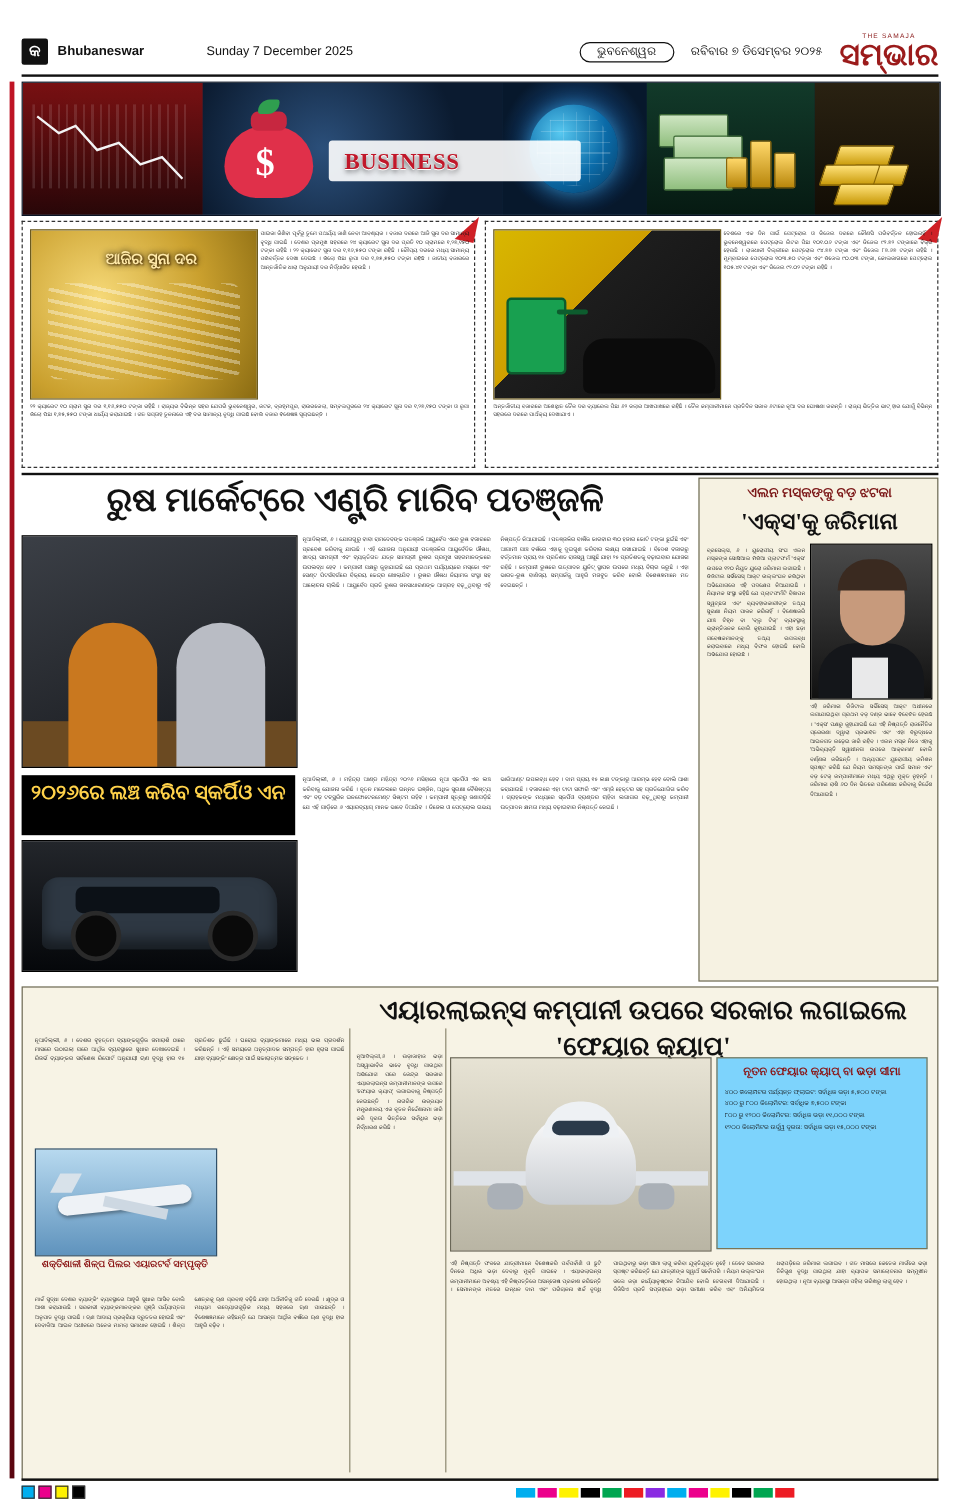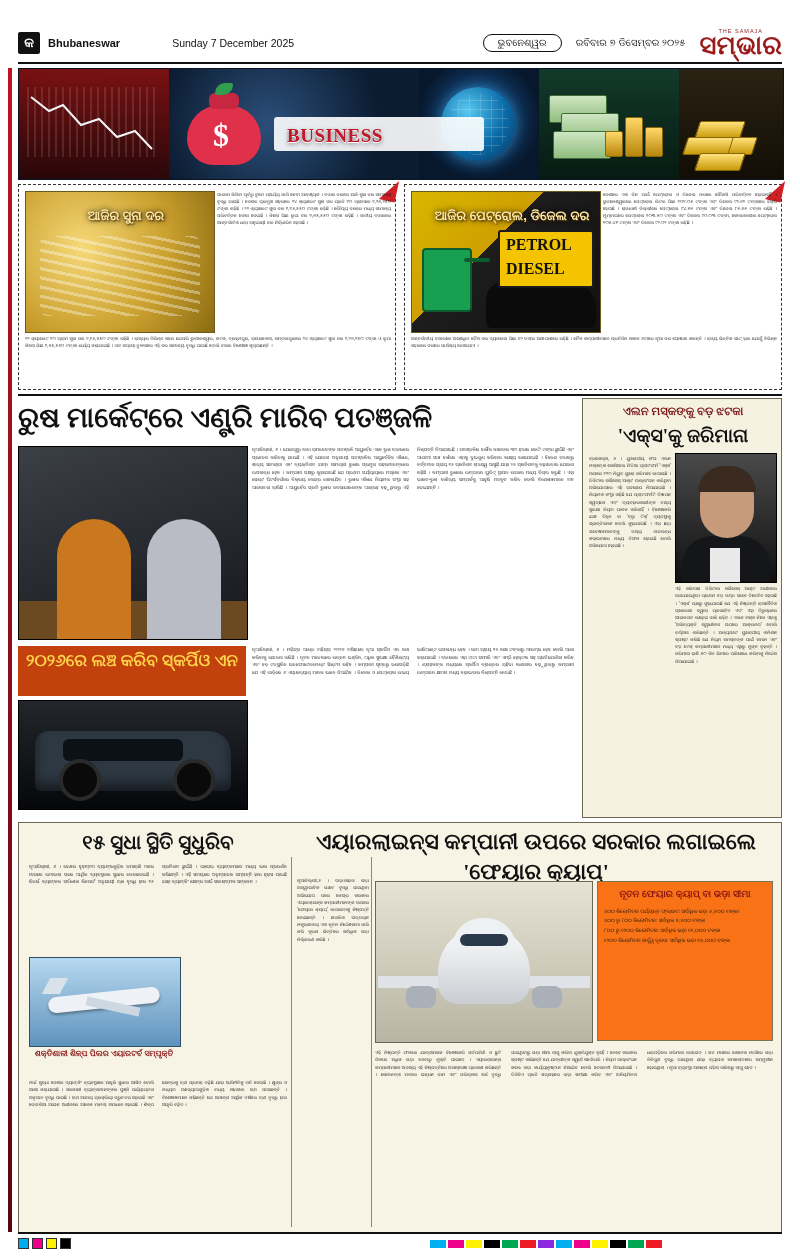--- a/index.html
+++ b/index.html
@@ -78,31 +78,31 @@
   .card-body{position:absolute;left:198px;top:6px;width:174px;height:140px;font-size:4.6px;line-height:1.55;
     color:#111;text-align:justify;overflow:hidden;padding-right:2px;}
   .card-foot{position:absolute;left:6px;top:150px;width:366px;height:50px;font-size:4.6px;line-height:1.6;
     color:#111;text-align:justify;overflow:hidden;}
   .card-a .arrow{position:absolute;right:-2px;top:-6px;width:0;height:0;border-left:16px solid transparent;border-bottom:22px solid #cf2026;transform:rotate(12deg);}
   .card-b .arrow{position:absolute;right:-2px;top:-6px;width:0;height:0;border-left:16px solid transparent;border-bottom:22px solid #cf2026;transform:rotate(12deg);}
 
   
   .hr-line{position:absolute;left:18px;width:764px;height:1.5px;background:#111;}
   .lead-head{position:absolute;left:18px;top:400px;width:556px;height:40px;
-    font-family:"Liberation Serif",serif;font-weight:bold;font-size:28px;color:#111;line-height:1.25;}
+    font-family:"Liberation Serif",serif;font-weight:bold;font-size:28px;color:#111;text-align:center;line-height:1.25;}
   .lead-photo{position:absolute;left:18px;top:446px;width:228px;height:192px;
     background:linear-gradient(160deg,#3b3f46,#15171b);border:1px solid #000;overflow:hidden;}
   .lp-person{position:absolute;bottom:0;width:74px;height:120px;background:#c9781f;border-radius:38px 38px 0 0;}
   .lp-person.b{background:#b9bcc4;}
   .lp-table{position:absolute;left:0;bottom:0;width:100%;height:38px;background:#6b4a22;}
   .lead-text{position:absolute;left:252px;top:446px;width:322px;height:192px;font-size:4.7px;line-height:1.6;
     color:#111;text-align:justify;overflow:hidden;column-count:2;column-gap:8px;}
 
   
-  .suv-head{position:absolute;left:18px;top:646px;width:228px;height:50px;background:#c2410c;color:#ffd24a;
+  .suv-head{position:absolute;left:18px;top:646px;width:228px;height:50px;background:#000000;color:#ffd24a;
     font-family:"Liberation Serif",serif;font-weight:bold;font-size:17px;text-align:center;line-height:1.35;padding-top:4px;box-sizing:border-box;}
   .suv-photo{position:absolute;left:18px;top:700px;width:228px;height:108px;background:linear-gradient(180deg,#23262b,#05070a);border:1px solid #000;overflow:hidden;}
   .suv-body{position:absolute;left:16px;top:30px;width:196px;height:60px;background:#2e3843;border-radius:14px 22px 6px 6px;box-shadow:inset 0 -8px 12px rgba(0,0,0,.5);}
   .suv-win{position:absolute;left:44px;top:38px;width:120px;height:22px;background:#0c1117;border-radius:6px;}
   .suv-wheel{position:absolute;bottom:8px;width:34px;height:34px;border-radius:50%;background:#0a0a0a;border:4px solid #2a2a2a;}
   .suv-text{position:absolute;left:252px;top:646px;width:322px;height:166px;font-size:4.7px;line-height:1.6;color:#111;text-align:justify;overflow:hidden;column-count:2;column-gap:8px;}
 
   
   .musk-col{position:absolute;left:582px;top:398px;width:200px;height:420px;background:#f6f2e2;border:1px solid #6d6a55;box-sizing:border-box;}
   .musk-kicker{position:absolute;left:0;top:6px;width:200px;text-align:center;font-size:11.5px;font-weight:bold;color:#7b1717;font-family:"Liberation Serif",serif;}
@@ -126,21 +126,21 @@
   .plane-wing{position:absolute;left:56px;top:44px;width:54px;height:9px;background:#cdd8e2;transform:rotate(12deg);}
   .b-caption{position:absolute;left:10px;top:226px;width:150px;text-align:center;font-size:8px;font-weight:bold;color:#8a1414;line-height:1.3;}
   .b-left-text2{position:absolute;left:10px;top:256px;width:258px;height:150px;font-size:4.6px;line-height:1.6;color:#111;text-align:justify;overflow:hidden;column-count:2;column-gap:8px;}
   .b-mid-text{position:absolute;left:278px;top:54px;width:72px;height:352px;font-size:4.6px;line-height:1.6;color:#111;text-align:justify;overflow:hidden;}
   .b-plane-big{position:absolute;left:356px;top:58px;width:216px;height:160px;background:linear-gradient(180deg,#e7e3d4,#b9b5a4);border:1px solid #6a6757;overflow:hidden;}
   .bigplane-fuse{position:absolute;left:62px;top:44px;width:92px;height:78px;background:linear-gradient(180deg,#fdfdfd,#c9cdd2);border-radius:46px 46px 20px 20px;}
   .bigplane-nose{position:absolute;left:76px;top:36px;width:64px;height:30px;background:#eef1f4;border-radius:32px 32px 0 0;}
   .bigplane-win{position:absolute;left:84px;top:52px;width:48px;height:12px;background:#2b3a4a;border-radius:6px;}
   .bigplane-wing{position:absolute;top:94px;width:86px;height:12px;background:#dfe3e8;}
   .bigplane-eng{position:absolute;top:104px;width:30px;height:22px;background:#aab0b7;border-radius:8px;}
-  .b-farecard{position:absolute;left:578px;top:58px;width:176px;height:160px;background:#f97316;border:1px solid #7a7556;box-sizing:border-box;padding:6px;}
+  .b-farecard{position:absolute;left:578px;top:58px;width:176px;height:160px;background:#7dd3fc;border:1px solid #7a7556;box-sizing:border-box;padding:6px;}
   .fare-title{font-size:9.5px;font-weight:bold;color:#8a1414;text-align:center;line-height:1.35;}
   .fare-list{margin-top:6px;font-size:5.2px;line-height:1.85;color:#111;}
   .b-right-text{position:absolute;left:356px;top:226px;width:398px;height:180px;font-size:4.6px;line-height:1.6;color:#111;text-align:justify;overflow:hidden;column-count:3;column-gap:10px;}
   .divider-v{position:absolute;top:34px;width:1px;height:370px;background:#8d8870;}
 
   
   .footer-bars{position:absolute;left:18px;top:1240px;width:764px;height:8px;display:flex;}
   .fb{width:16px;height:8px;margin-right:2px;}
   .cmyk{position:absolute;left:18px;top:1238px;display:flex;}
   .cmyk div{width:9px;height:9px;border:1px solid #333;margin-right:3px;}
@@ -209,25 +209,20 @@
       </div>
       <div class="card-body">ପାଇକା କିଣିବା ପୂର୍ବରୁ ତୁମେ ପଥର୍ଯ୍ୟ ଜାଣି ନେବା ଆବଶ୍ୟକ । ବଜାର ଦରରେ ଆଜି ସୁନା ଦର ସାମାନ୍ୟ ବୃଦ୍ଧି ପାଇଛି । ଦେଶର ପ୍ରମୁଖ ସହରରେ ୨୪ କ୍ୟାରେଟ ସୁନା ଦର ପ୍ରତି ୧୦ ଗ୍ରାମରେ ୧,୨୭,୧୫୦ ଟଙ୍କା ରହିଛି । ୨୨ କ୍ୟାରେଟ ସୁନା ଦର ୧,୧୬,୫୫୦ ଟଙ୍କା ରହିଛି । ରୌପ୍ୟ ଦରରେ ମଧ୍ୟ ସାମାନ୍ୟ ପରିବର୍ତ୍ତନ ଦେଖା ଦେଇଛି । କିଲୋ ପିଛା ରୂପା ଦର ୧,୭୫,୫୫୦ ଟଙ୍କା ରହିଛି । ଜାତୀୟ ବଜାରରେ ଆନ୍ତର୍ଜାତିକ ଧାରା ଅନୁଯାୟୀ ଦର ନିର୍ଦ୍ଧାରିତ ହେଉଛି ।</div>
       <div class="card-foot">୨୨ କ୍ୟାରେଟ ୧୦ ଗ୍ରାମ ସୁନା ଦର ୧,୧୬,୫୫୦ ଟଙ୍କା ରହିଛି । ରାଜ୍ୟର ବିଭିନ୍ନ ସହର ଯେପରି ଭୁବନେଶ୍ୱର, କଟକ, ବ୍ରହ୍ମପୁର, ରାଉରକେଲା, ସମ୍ବଲପୁରରେ ୨୪ କ୍ୟାରେଟ ସୁନା ଦର ୧,୨୭,୧୫୦ ଟଙ୍କା ଓ ରୂପା କିଲୋ ପିଛା ୧,୭୫,୫୫୦ ଟଙ୍କା ଧାର୍ଯ୍ୟ କରାଯାଇଛି । ଗତ ସପ୍ତାହ ତୁଳନାରେ ଏହି ଦର ସାମାନ୍ୟ ବୃଦ୍ଧି ପାଇଛି ବୋଲି ବଜାର ବିଶେଷଜ୍ଞ ସୂଚାଇଛନ୍ତି ।</div>
     </div>
 
     <div class="card card-b">
       <div class="arrow"></div>
       <div class="card-img petrol-img">
         <div class="pump"></div>
         <div class="car-dark"></div>
-        <div class="plate">
-          <span style="top:4px;">PETROL</span>
-          <span style="top:28px;">DIESEL</span>
-        </div>
-        <div class="card-hdr">ଆଜିର ପେଟ୍ରୋଲ, ଡିଜେଲ ଦର</div>
       </div>
       <div class="card-body">ଦେଶରେ ଏକ ଦିନ ପାଇଁ ପେଟ୍ରୋଲ ଓ ଡିଜେଲ ଦରରେ କୌଣସି ପରିବର୍ତ୍ତନ ହୋଇନାହିଁ । ଭୁବନେଶ୍ୱରରେ ପେଟ୍ରୋଲ ଲିଟର ପିଛା ୧୦୧.୦୬ ଟଙ୍କା ଏବଂ ଡିଜେଲ ୯୨.୭୨ ଟଙ୍କାରେ ବିକ୍ରି ହେଉଛି । ରାଜଧାନୀ ଦିଲ୍ଲୀରେ ପେଟ୍ରୋଲ ୯୪.୭୭ ଟଙ୍କା ଏବଂ ଡିଜେଲ ୮୭.୬୭ ଟଙ୍କା ରହିଛି । ମୁମ୍ବାଇରେ ପେଟ୍ରୋଲ ୧୦୩.୫୦ ଟଙ୍କା ଏବଂ ଡିଜେଲ ୯୦.୦୩ ଟଙ୍କା, କୋଲକାତାରେ ପେଟ୍ରୋଲ ୧୦୫.୪୧ ଟଙ୍କା ଏବଂ ଡିଜେଲ ୯୨.୦୨ ଟଙ୍କା ରହିଛି ।</div>
       <div class="card-foot">ଅନ୍ତର୍ଜାତୀୟ ବଜାରରେ ଅଶୋଧିତ ତୈଳ ଦର ବ୍ୟାରେଲ ପିଛା ୬୨ ଡଲାର ଆଖପାଖରେ ରହିଛି । ତୈଳ କମ୍ପାନୀମାନେ ପ୍ରତିଦିନ ସକାଳ ୬ଟାରେ ନୂଆ ଦର ଘୋଷଣା କରନ୍ତି । ରାଜ୍ୟ ଭିତ୍ତିକ ଭାଟ୍ ହାର ଯୋଗୁଁ ବିଭିନ୍ନ ସହରରେ ଦରରେ ପାର୍ଥକ୍ୟ ଦେଖାଯାଏ ।</div>
     </div>
   </div>
 
   <div class="hr-line" style="top:394px;"></div>
 
   <div class="lead-head">ରୁଷ ମାର୍କେଟ୍‌ରେ ଏଣ୍ଟ୍ରି ମାରିବ ପତଞ୍ଜଳି</div>
   <div class="lead-photo">
@@ -256,21 +251,20 @@
         <div class="hair"></div>
     </div>
     <div class="musk-text-l">ବ୍ରସେଲ୍ସ, ୬ । ୟୁରୋପୀୟ ସଂଘ ଏଲନ ମସ୍କଙ୍କ ସୋସିଆଲ ମିଡିଆ ପ୍ଲାଟଫର୍ମ 'ଏକ୍ସ' ଉପରେ ୧୨୦ ନିୟୁତ ୟୁରୋ ଜରିମାନା ଲଗାଇଛି । ଡିଜିଟାଲ ସର୍ଭିସେସ୍ ଆକ୍ଟ ଉଲ୍ଲଂଘନ କରିଥିବା ଅଭିଯୋଗରେ ଏହି ପଦକ୍ଷେପ ନିଆଯାଇଛି । ନିୟାମକ ସଂସ୍ଥା କହିଛି ଯେ ପ୍ଲାଟଫର୍ମଟି ବିଜ୍ଞାପନ ସ୍ୱଚ୍ଛତା ଏବଂ ବ୍ୟବହାରକାରୀଙ୍କ ତଥ୍ୟ ସୁରକ୍ଷା ନିୟମ ପାଳନ କରିନାହିଁ । ବିଶେଷକରି ଯାଞ୍ଚ ଚିହ୍ନ ବା 'ବ୍ଲୁ ଟିକ୍' ବ୍ୟବସ୍ଥାକୁ ଭ୍ରାନ୍ତିଜନକ ବୋଲି କୁହାଯାଇଛି । ଏହା ଛଡ଼ା ଗବେଷକମାନଙ୍କୁ ତଥ୍ୟ ଉପଲବ୍ଧ କରାଇବାରେ ମଧ୍ୟ ବିଫଳ ହୋଇଛି ବୋଲି ଅଭିଯୋଗ ହୋଇଛି ।</div>
     <div class="musk-text-r">ଏହି ଜରିମାନା ଡିଜିଟାଲ ସର୍ଭିସେସ୍ ଆକ୍ଟ ଅଧୀନରେ ଲଗାଯାଇଥିବା ପ୍ରଥମ ବଡ଼ ଦଣ୍ଡ ଭାବେ ବିବେଚିତ ହେଉଛି । 'ଏକ୍ସ' ପକ୍ଷରୁ କୁହାଯାଇଛି ଯେ ଏହି ନିଷ୍ପତ୍ତି ରାଜନୈତିକ ପ୍ରେରଣା ଦ୍ୱାରା ପ୍ରଭାବିତ ଏବଂ ଏହା ବିରୁଦ୍ଧରେ ଆଇନଗତ ଲଢ଼େଇ ଜାରି ରହିବ । ଏଲନ ମସ୍କ ନିଜେ ଏହାକୁ 'ଅଭିବ୍ୟକ୍ତି ସ୍ୱାଧୀନତା ଉପରେ ଆକ୍ରମଣ' ବୋଲି ବର୍ଣ୍ଣନା କରିଛନ୍ତି । ଅନ୍ୟପଟେ ୟୁରୋପୀୟ କମିଶନ ସ୍ପଷ୍ଟ କରିଛି ଯେ ନିୟମ ସମସ୍ତଙ୍କ ପାଇଁ ସମାନ ଏବଂ ବଡ଼ ଟେକ୍ କମ୍ପାନୀମାନେ ମଧ୍ୟ ଏଥିରୁ ମୁକ୍ତ ନୁହନ୍ତି । ଜରିମାନା ରାଶି ୬୦ ଦିନ ଭିତରେ ପରିଶୋଧ କରିବାକୁ ନିର୍ଦ୍ଦେଶ ଦିଆଯାଇଛି ।</div>
   </div>
 
   <div class="bottom-band">
     <div class="divider-v" style="left:272px;"></div>
     <div class="divider-v" style="left:352px;"></div>
 
-    <div class="b-head-left">୧୫ ସୁଧା ସ୍ଥିତି ସୁଧୁରିବ</div>
     <div class="b-left-text">ନୂଆଦିଲ୍ଲୀ, ୬ । ଦେଶର ବୃହତ୍ତମ ବ୍ୟାଙ୍କଗୁଡ଼ିକ ଜମାରାଶି ଠାରେ ମାସରେ ଉଠାଇଲା ପରେ ଆର୍ଥିକ ବ୍ୟବସ୍ଥାରେ ସୁଧାର ଦେଖାଦେଇଛି । ରିଜର୍ଭ ବ୍ୟାଙ୍କର ସର୍ବଶେଷ ରିପୋର୍ଟ ଅନୁଯାୟୀ ଋଣ ବୃଦ୍ଧି ହାର ୧୫ ପ୍ରତିଶତ ଛୁଇଁଛି । ଘରୋଇ ବ୍ୟାଙ୍କମାନେ ମଧ୍ୟ ଭଲ ପ୍ରଦର୍ଶନ କରିଛନ୍ତି । ଏହି ସମୟରେ ଅନୁତ୍ପାଦକ ସମ୍ପତ୍ତି ହାର ହ୍ରାସ ପାଇଛି ଯାହା ବ୍ୟାଙ୍କିଂ କ୍ଷେତ୍ର ପାଇଁ ସକାରାତ୍ମକ ସଙ୍କେତ ।</div>
     <div class="plane-photo">
       <div class="plane-tail"></div>
         <div class="plane-body"></div>
         <div class="plane-wing"></div>
     </div>
     <div class="b-caption">ଶକ୍ତିଶାଳୀ ଶିଳ୍ପ ପିଲର ଏୟାରଟର୍ବ ସମ୍ପୃକ୍ତି</div>
     <div class="b-left-text2">ମାର୍ଚ୍ଚ ସୁଦ୍ଧା ଦେଶର ବ୍ୟାଙ୍କିଂ ବ୍ୟବସ୍ଥାରେ ଆହୁରି ସୁଧାର ଆସିବ ବୋଲି ଆଶା କରାଯାଉଛି । ସରକାରୀ ବ୍ୟାଙ୍କମାନଙ୍କର ପୁଞ୍ଜି ପର୍ଯ୍ୟାପ୍ତତା ଅନୁପାତ ବୃଦ୍ଧି ପାଇଛି । ଋଣ ଆଦାୟ ପ୍ରକ୍ରିୟା ଦ୍ରୁତତର ହୋଇଛି ଏବଂ ଦେବାଳିଆ ଆଇନ ଅଧୀନରେ ଅନେକ ମାମଲା ସମାଧାନ ହୋଇଛି । ଶିଳ୍ପ କ୍ଷେତ୍ରକୁ ଋଣ ପ୍ରବାହ ବଢ଼ିଛି ଯାହା ଅର୍ଥନୀତିକୁ ଗତି ଦେଉଛି । କ୍ଷୁଦ୍ର ଓ ମଧ୍ୟମ ଉଦ୍ୟୋଗଗୁଡ଼ିକ ମଧ୍ୟ ସହଜରେ ଋଣ ପାଉଛନ୍ତି । ବିଶେଷଜ୍ଞମାନେ କହିଛନ୍ତି ଯେ ଆସନ୍ତା ଆର୍ଥିକ ବର୍ଷରେ ଋଣ ବୃଦ୍ଧି ହାର ଆହୁରି ବଢ଼ିବ ।</div>
 
     <div class="b-head-right">ଏୟାରଲାଇନ୍ସ କମ୍ପାନୀ ଉପରେ ସରକାର ଲଗାଇଲେ 'ଫେୟାର କ୍ୟାପ୍'</div>

